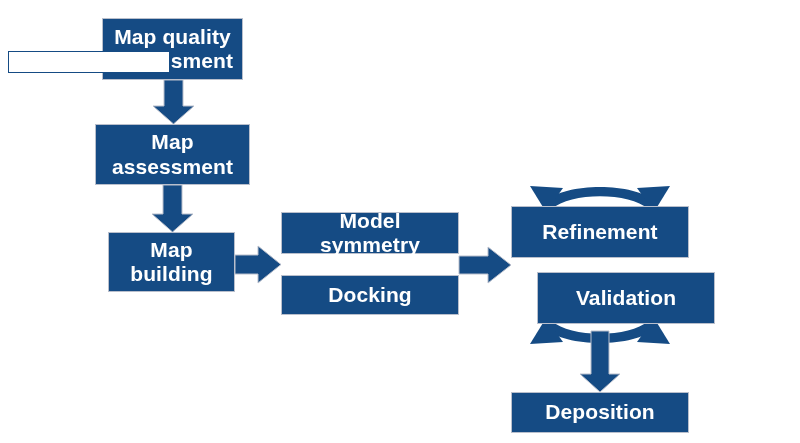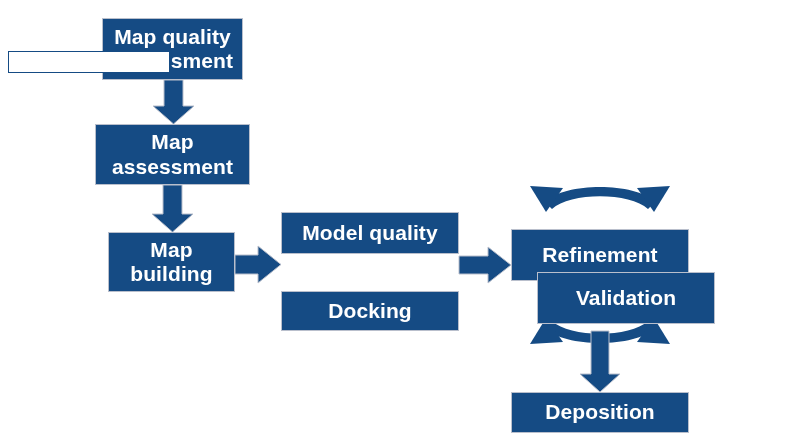--- a/index.html
+++ b/index.html
@@ -123,28 +123,28 @@
   </div>
 
   <div class="node" style="left:108px; top:232px; width:127px; height:60px;">
     <div>
       <span>Map</span>
       <span>building</span>
     </div>
   </div>
 
   <div class="node" style="left:281px; top:212px; width:178px; height:42px;">
-    <span>Model quality</span>
+    <span>Model symmetry</span>
   </div>
 
-  <div class="node" style="left:281px; top:275px; width:178px; height:40px;margin-top:16px;">
+  <div class="node" style="left:281px; top:275px; width:178px; height:40px;">
     <span>Docking</span>
   </div>
 
-  <div class="node" style="left:511px; top:206px; width:178px; height:52px;margin-top:23px;">
+  <div class="node" style="left:511px; top:206px; width:178px; height:52px;">
     <span>Refinement</span>
   </div>
 
   <div class="cycle-gap"></div>
 
   <div class="node" style="left:537px; top:272px; width:178px; height:52px;">
     <span>Validation</span>
   </div>
 
   <div class="node" style="left:511px; top:392px; width:178px; height:41px;">

